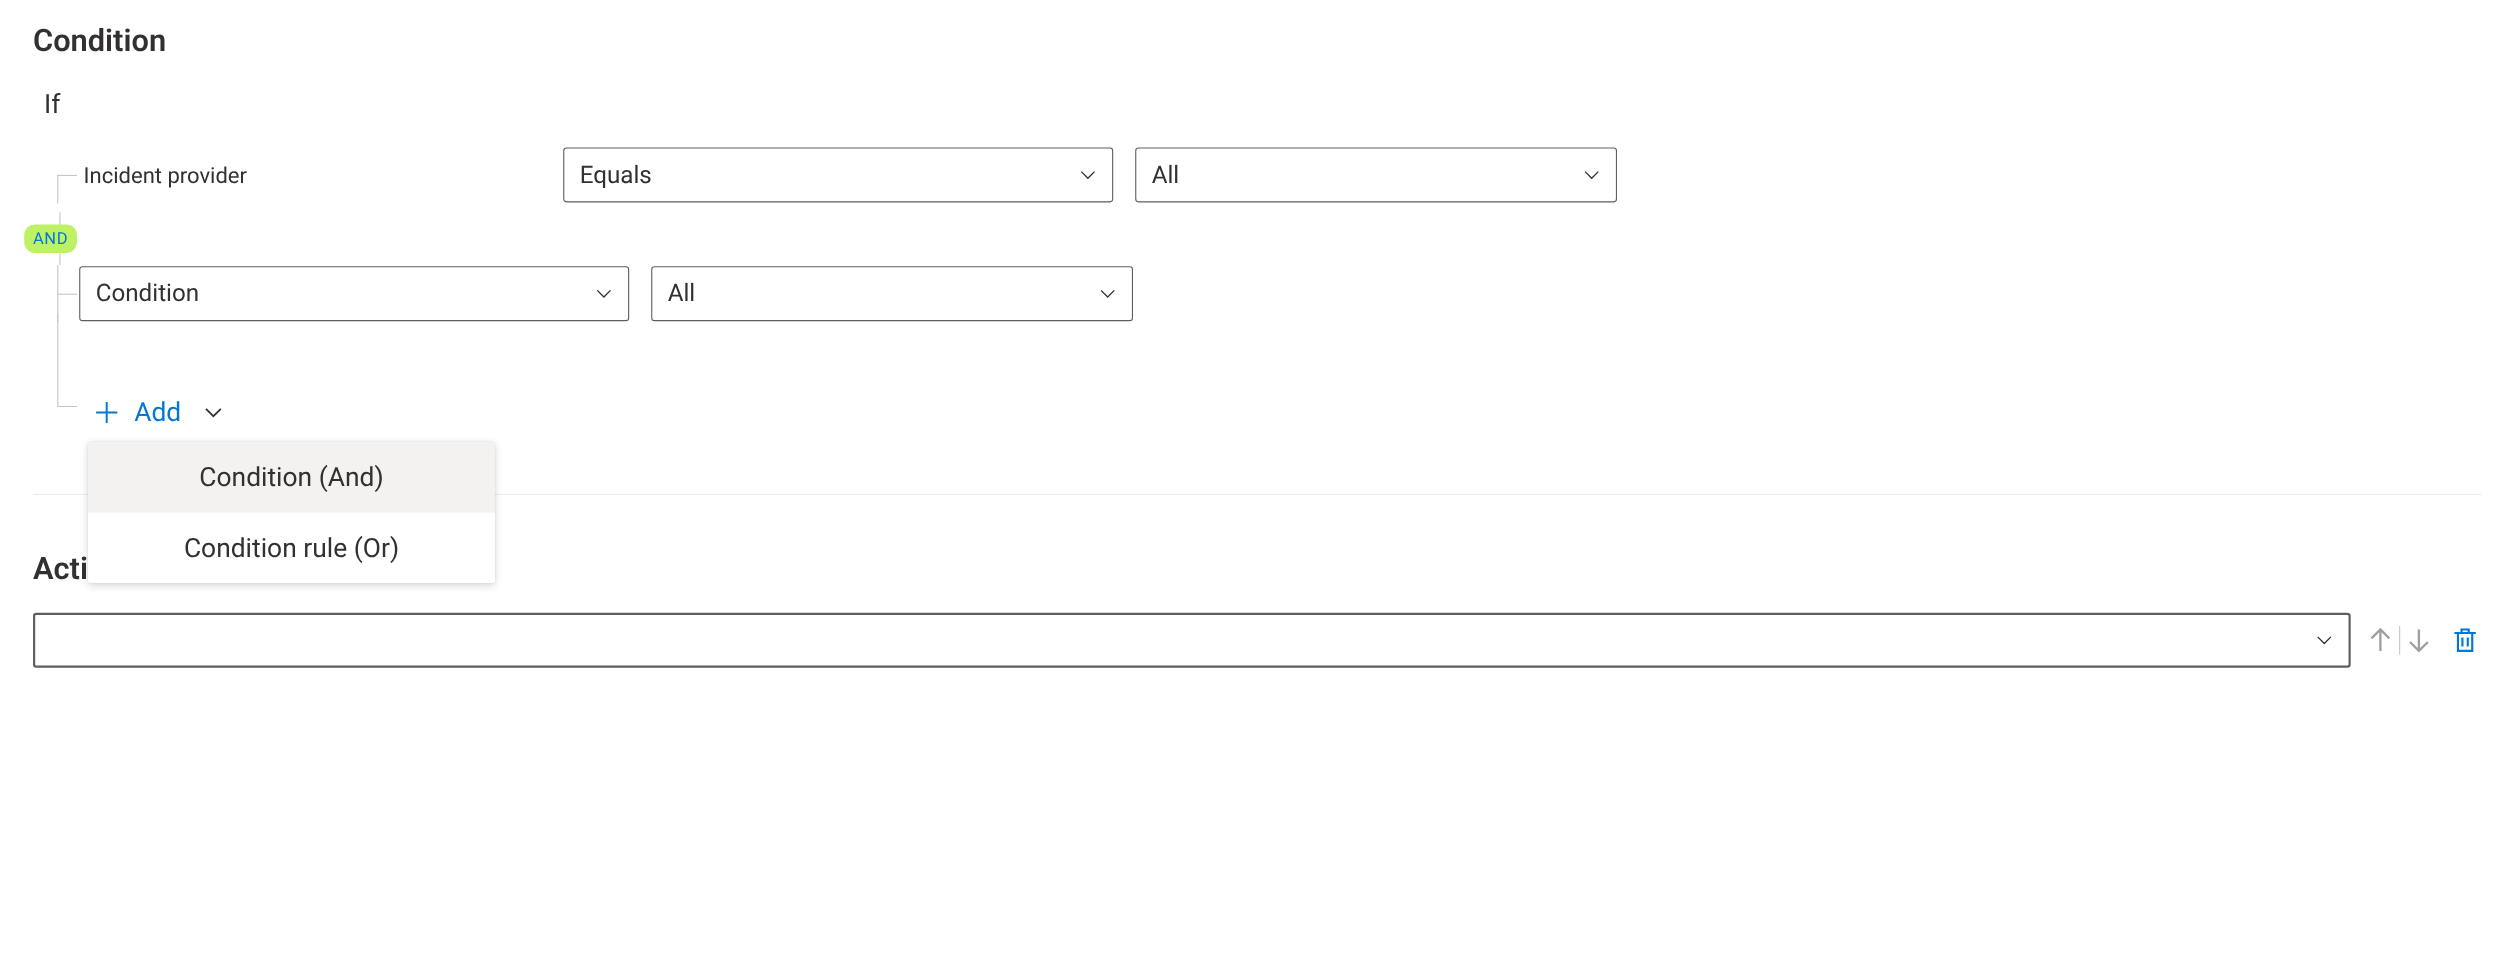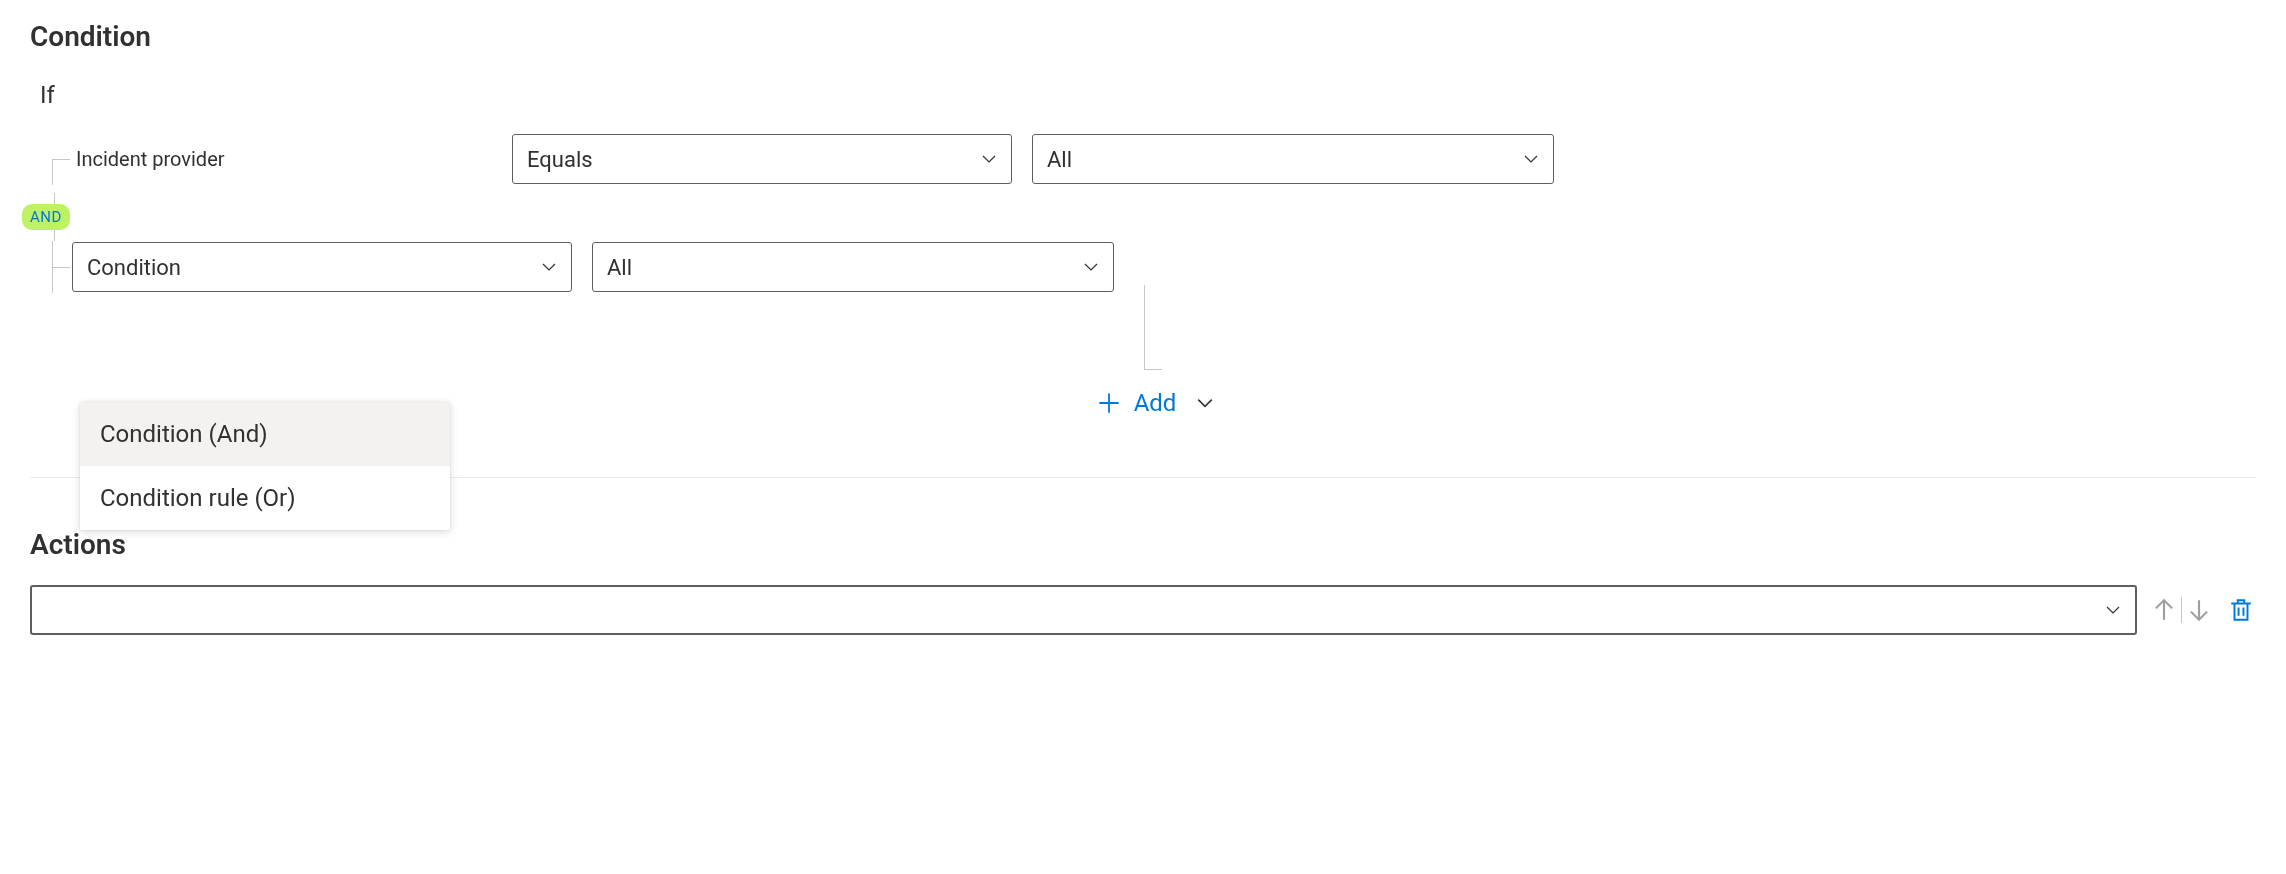--- a/index.html
+++ b/index.html
@@ -78,21 +78,21 @@
       padding: 0 14px;
       font-size: 22px;
       background: #fff;
       cursor: pointer;
     }
     .operator-select {
       width: 500px;
       margin-right: 20px;
     }
     .value-select {
-      width: 522px;
+      width: 438px;
     }
     .chevron-down {
       width: 16px;
       height: 16px;
       flex-shrink: 0;
     }
     .chevron-down svg {
       width: 100%;
       height: 100%;
       display: block;
@@ -117,24 +117,23 @@
       position: absolute;
       left: 32px;
       top: 0;
       bottom: 0;
       width: 1px;
       background: #c8c6c4;
       z-index: -1;
     }
     .add-row {
       display: flex;
-      align-items: center;
+      align-items: flex-end;
       position: relative;
       margin-top: 56px;
-      flex-direction: column;
     }
     .add-row .tree-connector-last {
       width: 30px;
       flex-shrink: 0;
       position: relative;
       height: 40px;
     }
     .add-row .tree-connector-last::before {
       content: "";
       position: absolute;
@@ -189,20 +188,21 @@
       background: #fff;
       box-shadow: 0 2px 8px rgba(0,0,0,0.15), 0 0 2px rgba(0,0,0,0.1);
       border-radius: 2px;
       width: 370px;
       z-index: 10;
     }
     .add-menu-item {
       padding: 18px 20px;
       font-size: 24px;
       cursor: pointer;
+      text-align: center;
     }
     .add-menu-item:hover,
     .add-menu-item.hover {
       background: #f3f2f1;
     }
     hr.section-divider {
       border: none;
       border-top: 1px solid #edebe9;
       margin-top: 60px;
     }

